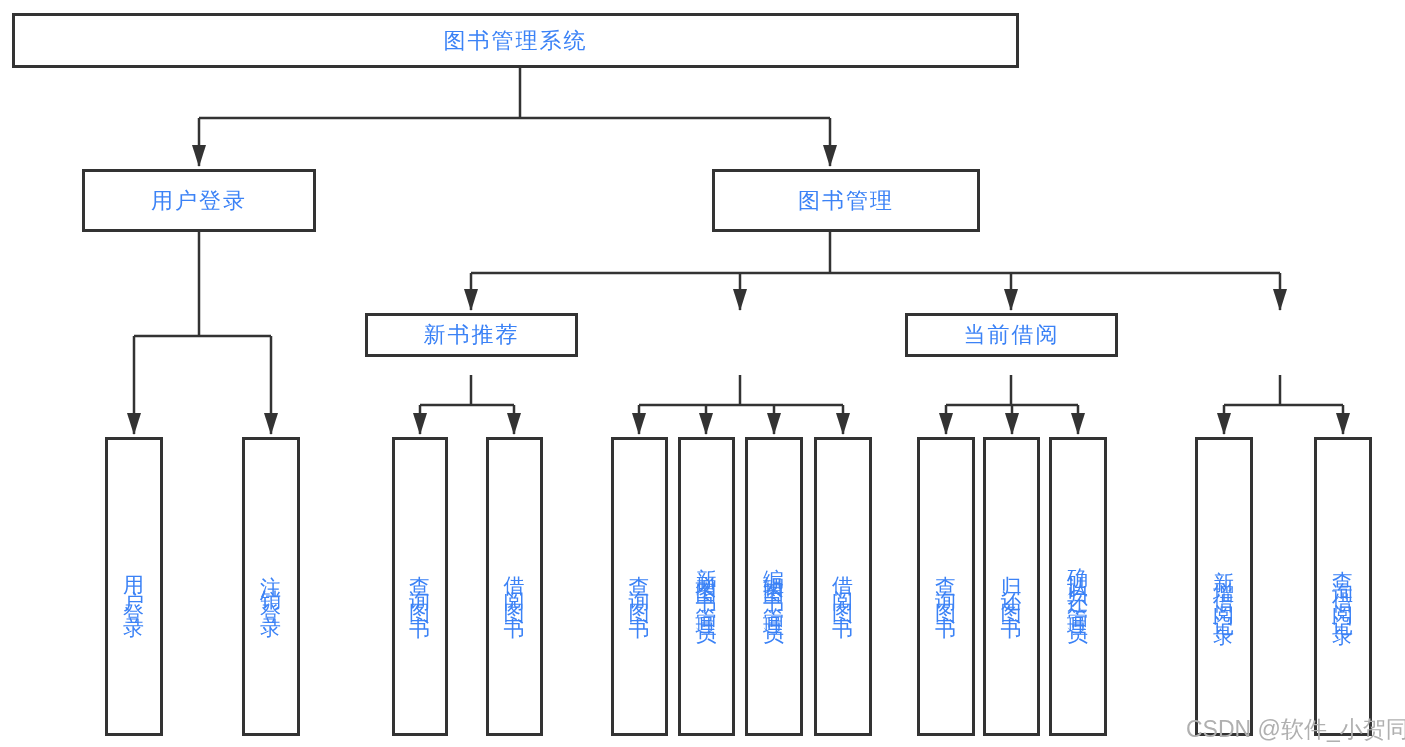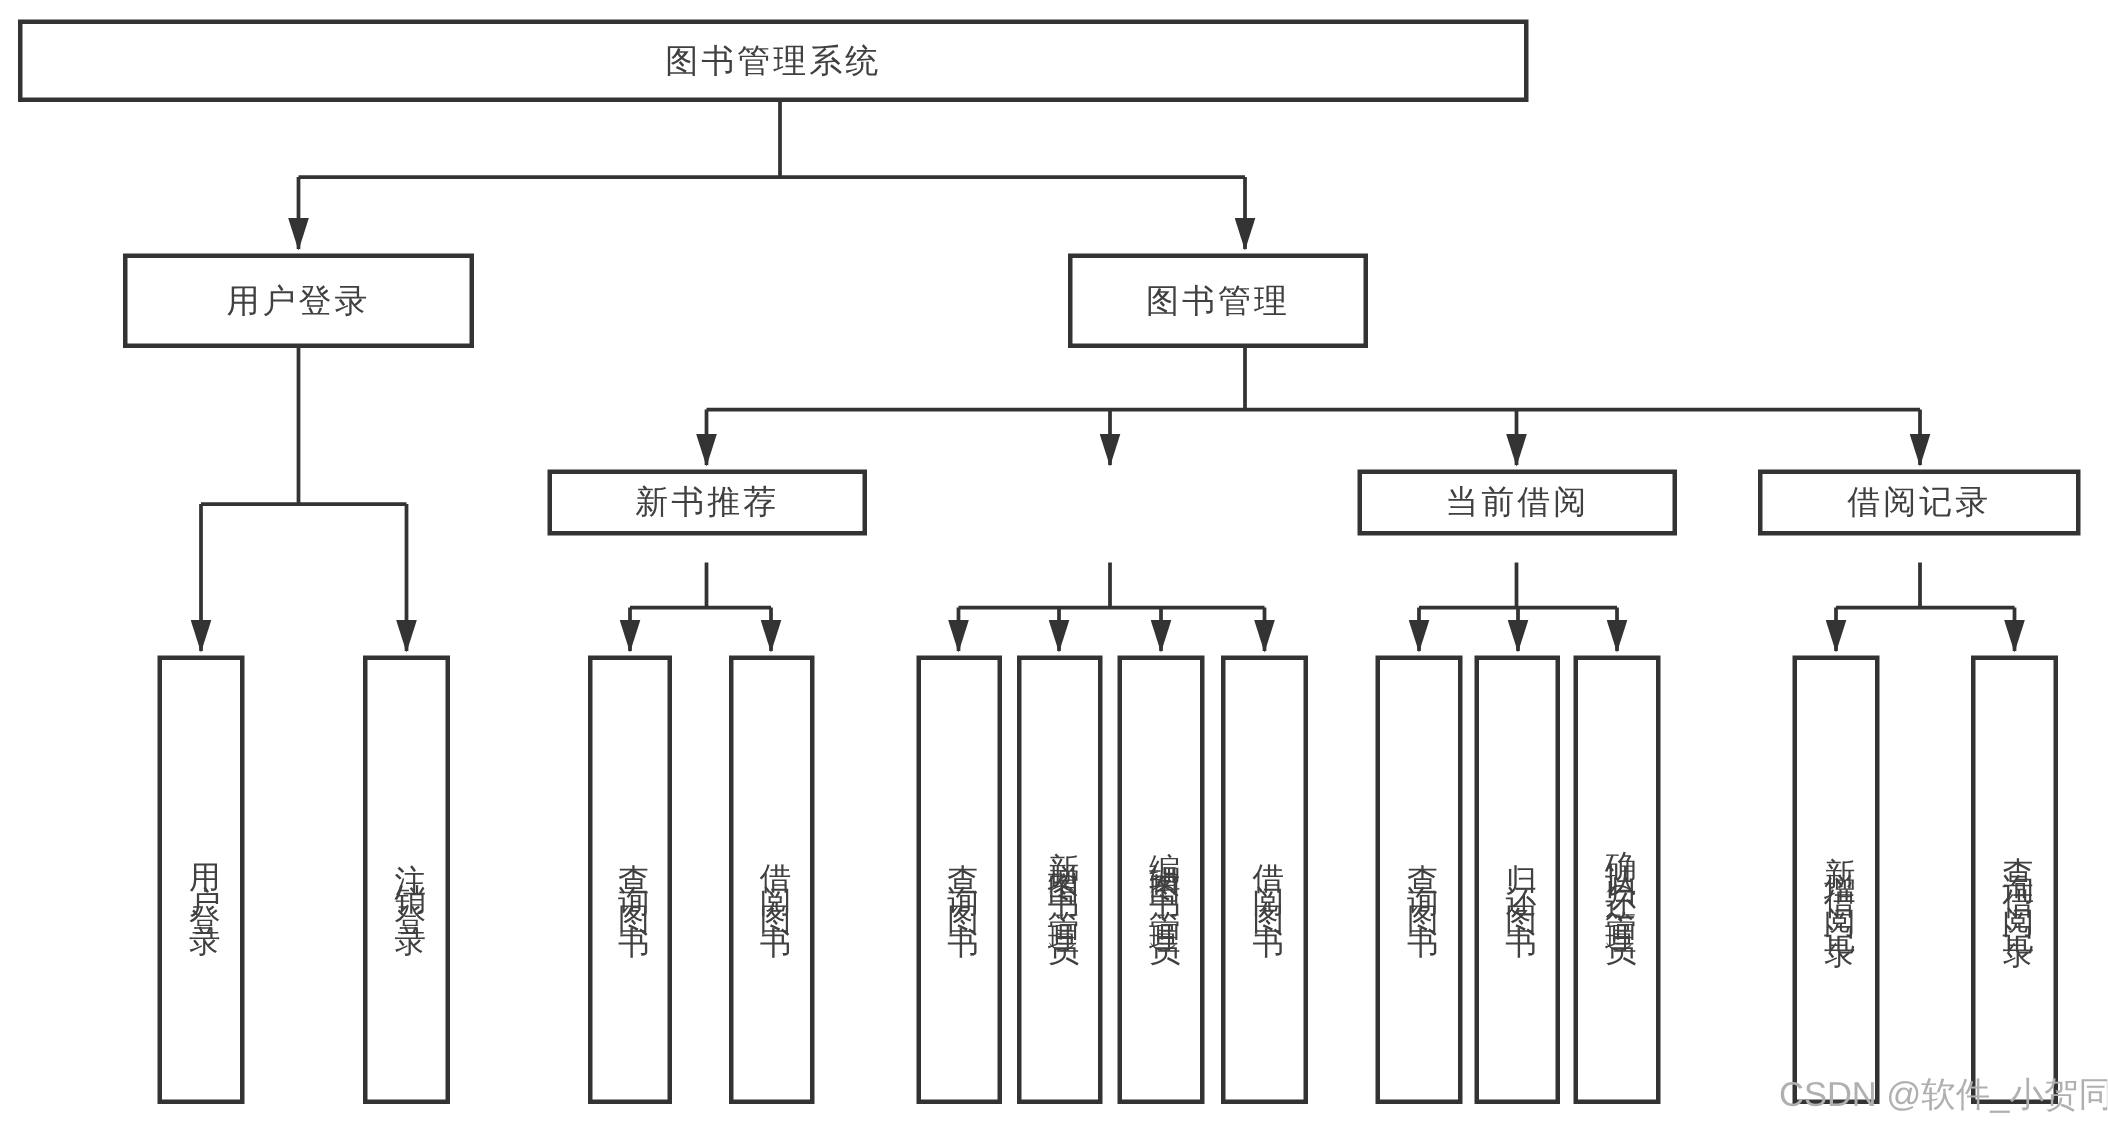--- a/index.html
+++ b/index.html
@@ -9,24 +9,23 @@
     background:#ffffff;
     font-family:"Liberation Sans",sans-serif;
     overflow:hidden;
   }
   #connectors{position:absolute;left:0;top:0;width:1405px;height:747px;z-index:1;}
   .node{
     position:absolute;
     box-sizing:border-box;
     background:#ffffff;
     border:3px solid #333333;
-    color:#404040;
+    color:#3b82f6;
     display:flex;align-items:center;justify-content:center;
     z-index:2;
-    font-family:Liberation Mono, monospace;
   }
   .hnode{font-size:22px;letter-spacing:2px;white-space:nowrap;}
   .root{left:12px;top:13px;width:1007px;height:55px;}
   .lvl2{top:169px;height:63px;}
   .lvl3{top:313px;height:44px;}
   .leaf{top:437px;height:299px;}
   .leaf .vtext{
     writing-mode:vertical-rl;
     text-orientation:mixed;
     font-size:21px;
@@ -100,32 +99,29 @@
     </g>
   </svg>
 
   <div class="node hnode root">
     <span>图书管理系统</span>
   </div>
 
   <div class="node hnode lvl2" style="left:82px;width:234px;">
     <span>用户登录</span>
   </div>
-  <div class="node hnode lvl2" style="left:712px;width:200px;">
+  <div class="node hnode lvl2" style="left:712px;width:268px;">
     <span>图书管理</span>
   </div>
 
   <div class="node hnode lvl3" style="left:365px;width:213px;">
     <span>新书推荐</span>
   </div>
   <div class="node hnode lvl3" style="left:905px;width:213px;">
     <span>当前借阅</span>
-  </div>
-  <div class="node hnode lvl3" style="left:1172px;width:215px;">
-    <span>借阅记录</span>
   </div>
 
   <div class="node leaf" style="left:105px;width:58px;">
     <span class="vtext sp4">用户登录</span>
   </div>
   <div class="node leaf" style="left:242px;width:58px;">
     <span class="vtext sp4">注销登录</span>
   </div>
 
   <div class="node leaf" style="left:392px;width:56px;">

